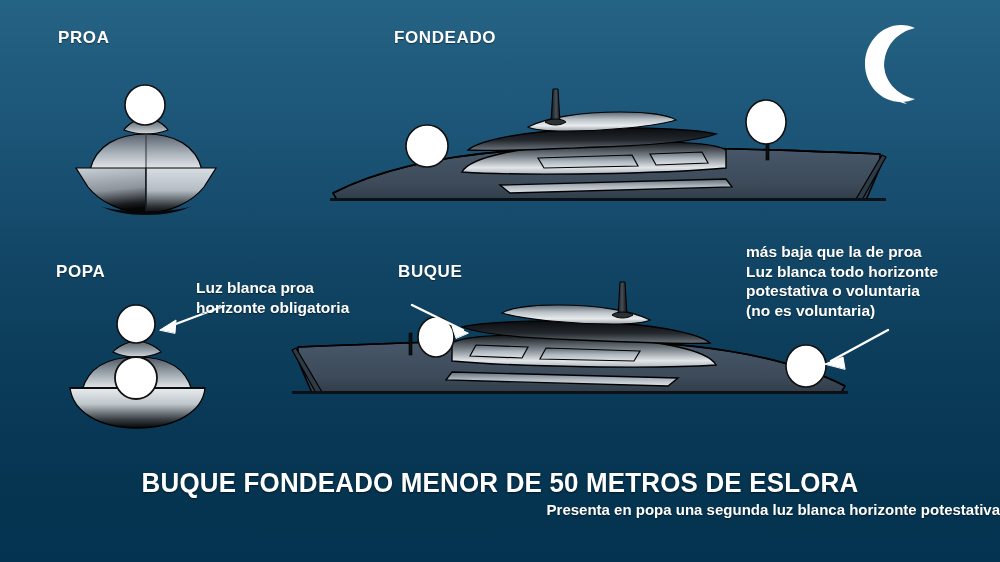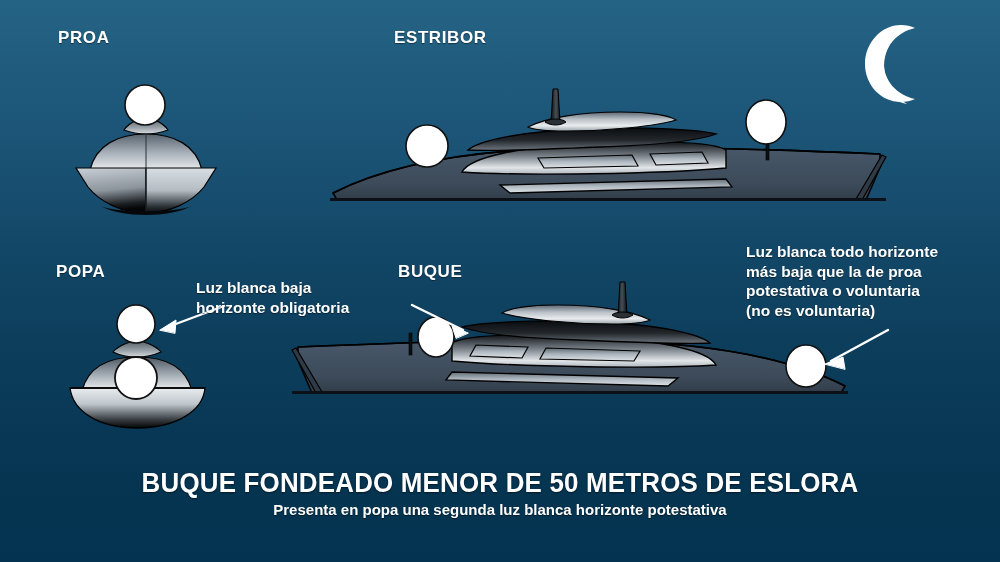--- a/index.html
+++ b/index.html
@@ -53,21 +53,21 @@
     font-weight: bold;
     font-size: 27px;
     letter-spacing: 0.2px;
     text-shadow: 0 1px 2px rgba(0,0,0,0.55);
     transform: scaleX(0.96);
   }
   .caption-sub {
     position: absolute;
     left: 0;
     width: 1000px;
-    text-align: center;
+    text-align: right;
     color: #ffffff;
     font-weight: bold;
     font-size: 15px;
     line-height: 20px;
     text-shadow: 0 1px 1px rgba(0,0,0,0.5);
   }
 
   
   .art {
     position: absolute;
@@ -311,34 +311,34 @@
 
       <g>
         <line x1="888" y1="330" x2="831" y2="361"></line>
         <path d="M 825 364 L 843 357 L 845 369 Z" stroke-width="1"></path>
       </g>
     </g>
   </svg>
 
   <div class="lbl side-label" style="left:58px; top:28px;">PROA</div>
 
-  <div class="lbl side-label" style="left:394px; top:28px;">ESTRIBOR</div>
+  <div class="lbl side-label" style="left:394px; top:28px;">FONDEADO</div>
 
   <div class="lbl side-label" style="left:56px; top:262px;text-align:right;">POPA</div>
 
   <div class="lbl side-label" style="left:398px; top:262px;">BUQUE</div>
 
   <div class="note" style="left:196px; top:278px;">
-    <div>Luz blanca baja</div>
+    <div>Luz blanca proa</div>
     <div>horizonte obligatoria</div>
   </div>
 
   <div class="note" style="left:746px; top:242px;">
+    <div>más baja que la de proa</div>
     <div>Luz blanca todo horizonte</div>
-    <div>más baja que la de proa</div>
     <div>potestativa o voluntaria</div>
     <div>(no es voluntaria)</div>
   </div>
 
   <div class="caption-main" style="top:468px;">BUQUE FONDEADO MENOR DE 50 METROS  DE ESLORA</div>
 
   <div class="caption-sub" style="top:500px;">
     <div>Presenta en popa una segunda luz blanca horizonte potestativa</div>
   </div>
 

